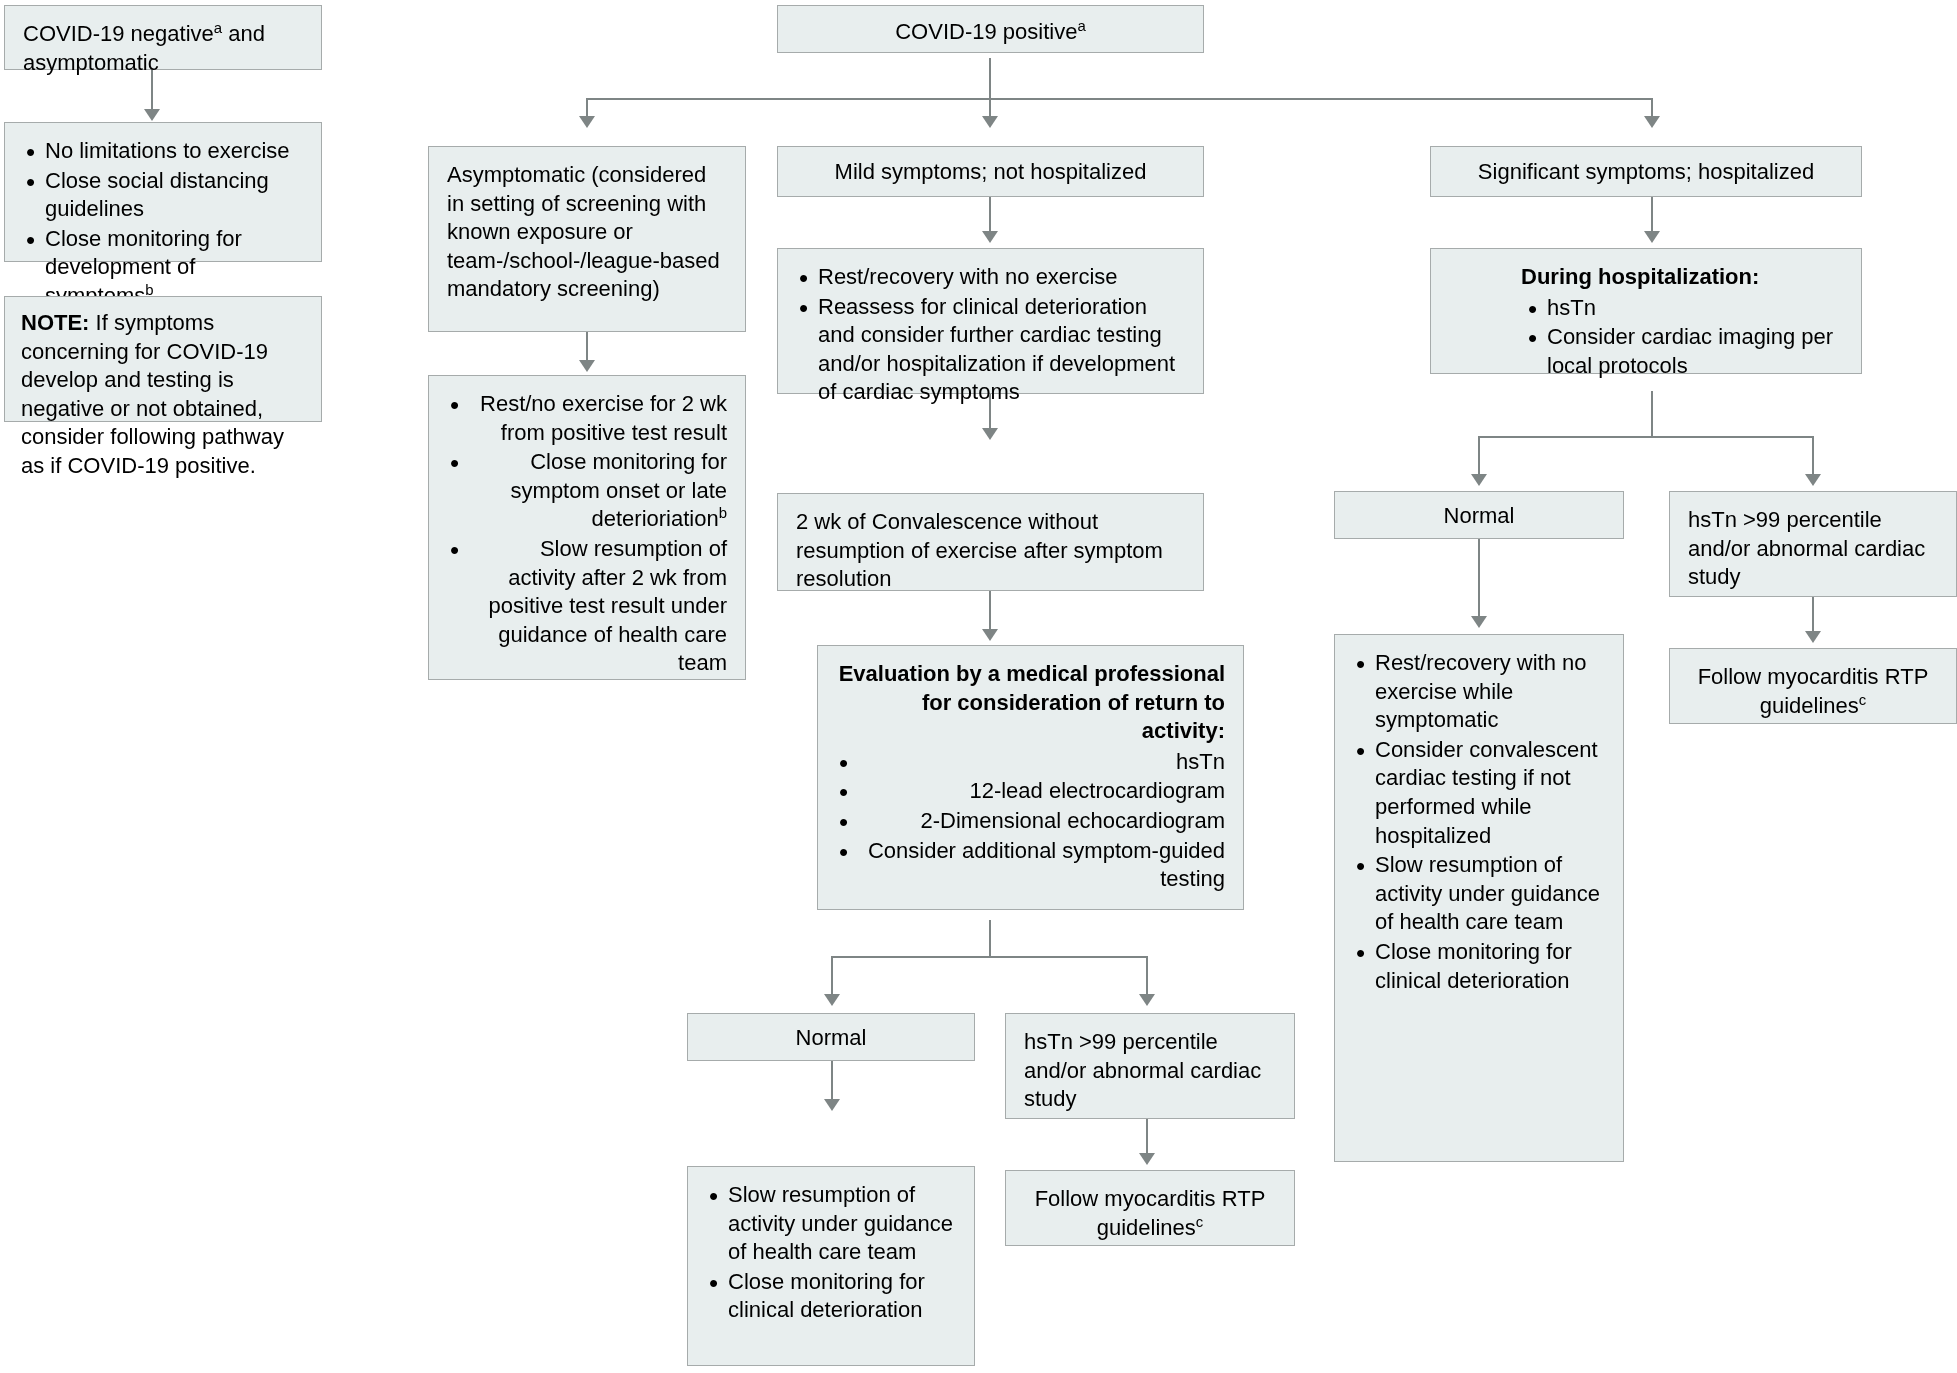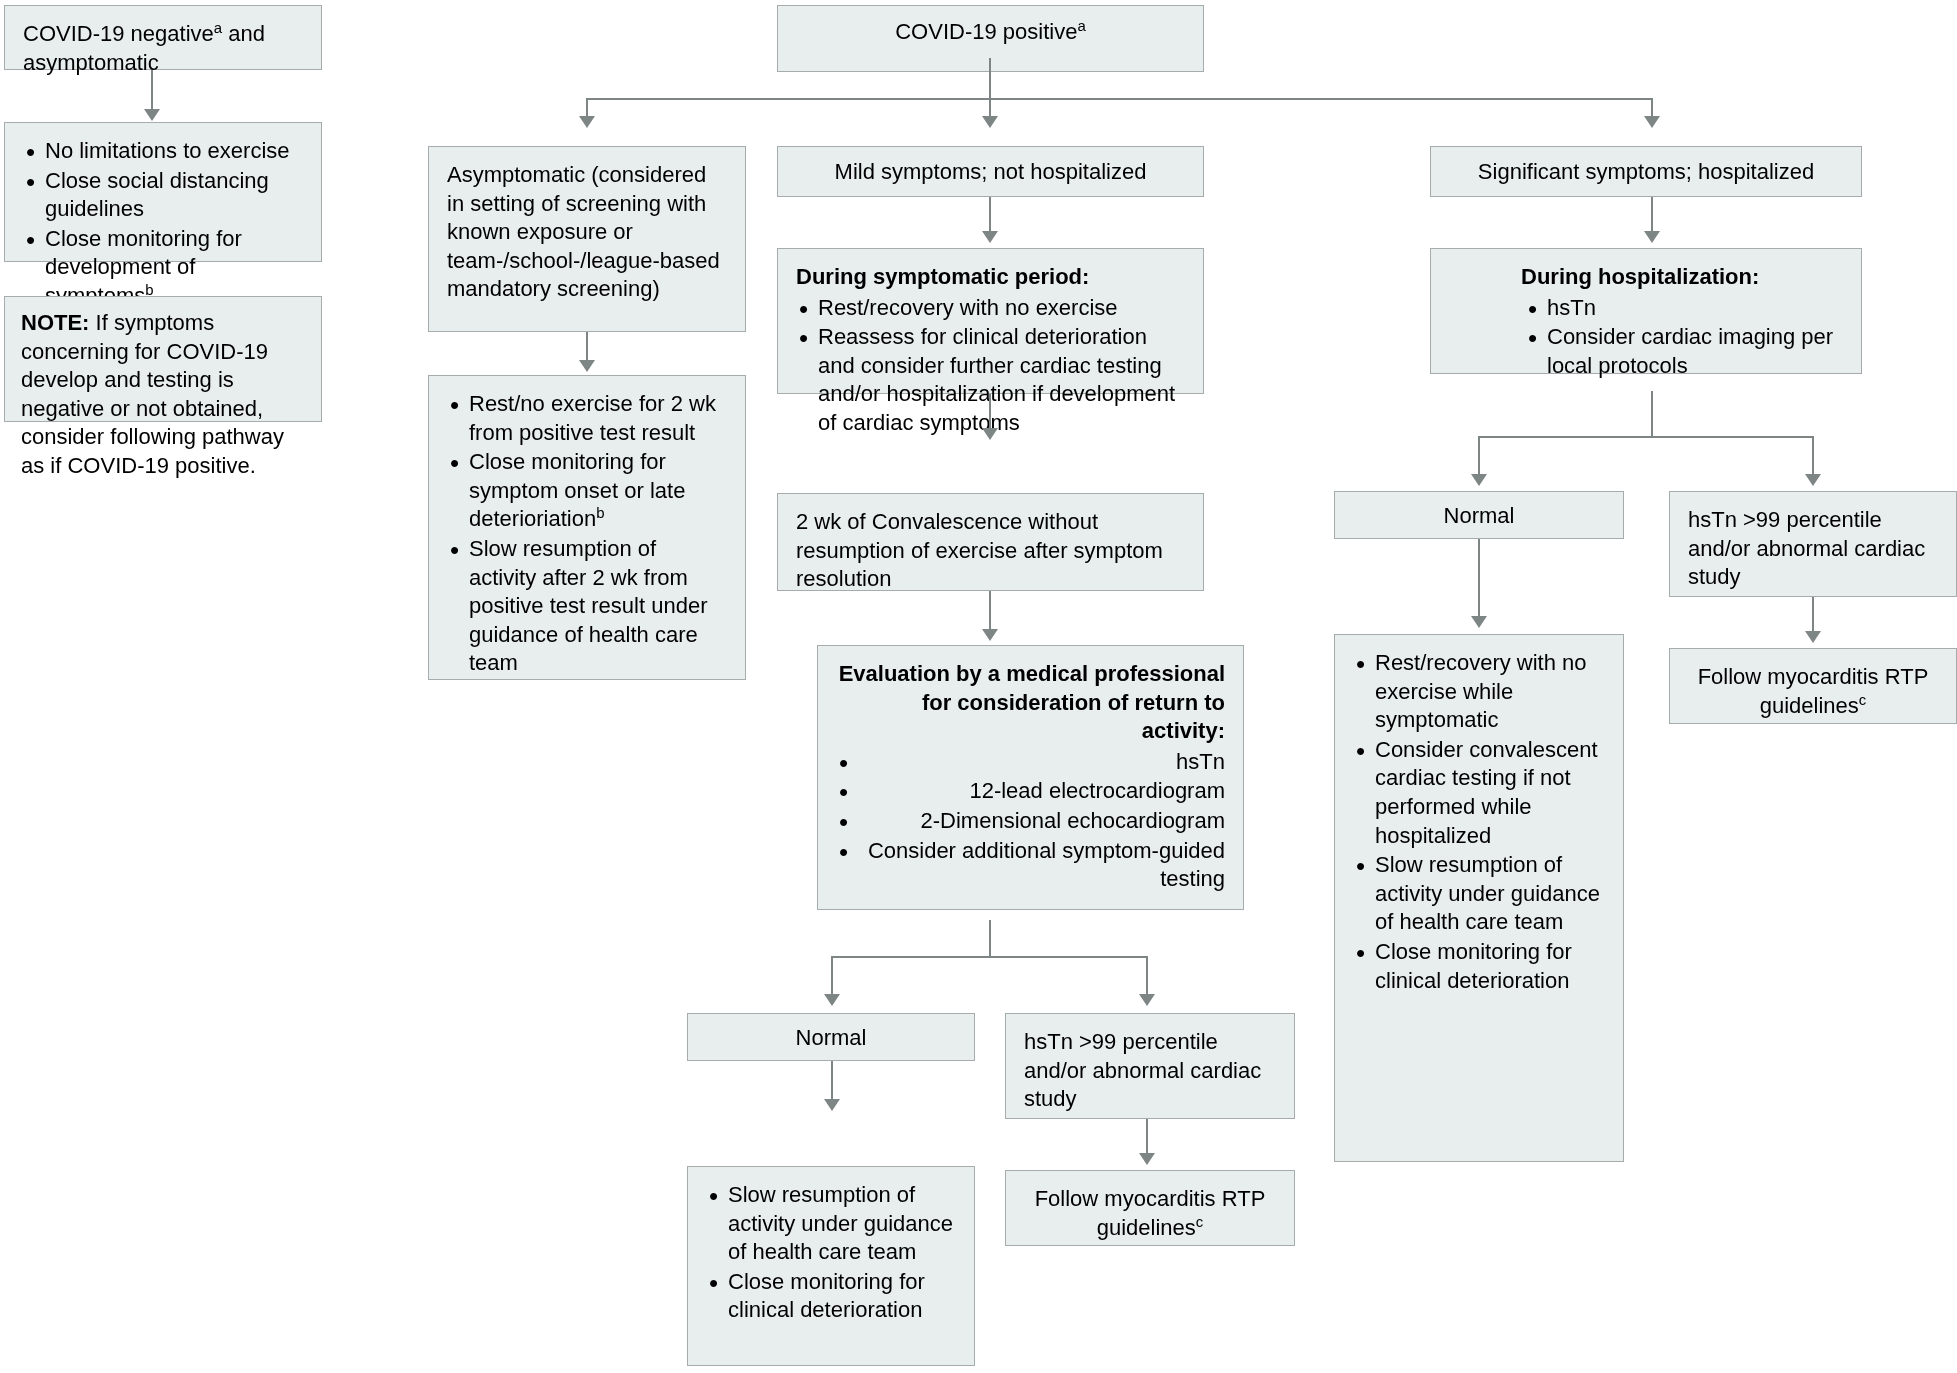--- a/index.html
+++ b/index.html
@@ -80,21 +80,21 @@
       <li>No limitations to exercise</li>
       <li>Close social distancing guidelines</li>
       <li>Close monitoring for development of symptoms<sup>b</sup></li>
     </ul>
   </div>
 
   <div class="box note" style="left:4px; top:296px; width:318px; height:126px; padding:12px 16px;">
     <b>NOTE:</b><span> If symptoms concerning for COVID-19 develop and testing is negative or not obtained, consider following pathway as if COVID-19 positive.</span>
   </div>
 
-  <div class="box center" style="left:777px; top:5px; width:427px; height:67px; padding-top:12px;">
+  <div class="box center" style="left:777px; top:5px; width:427px; height:48px; padding-top:12px;">
     <span>COVID-19 positive<sup>a</sup></span>
   </div>
 
   <div class="ln vl" style="left:989px; top:58px; width:1.6px; height:41px;"></div>
 
   <div class="ln hl" style="left:586px; top:98px; width:1066px; height:1.6px;"></div>
 
   <div class="ln vl" style="left:586px; top:98px; width:1.6px; height:24px;"></div>
   <div class="arw" style="left:579px; top:116px;"></div>
 
@@ -104,37 +104,36 @@
   <div class="ln vl" style="left:1651px; top:98px; width:1.6px; height:24px;"></div>
   <div class="arw" style="left:1644px; top:116px;"></div>
 
   <div class="box" style="left:428px; top:146px; width:318px; height:186px;">
     <span>Asymptomatic (considered in setting of screening with known exposure or team-/school-/league-based mandatory screening)</span>
   </div>
 
   <div class="ln vl" style="left:586px; top:332px; width:1.6px; height:38px;"></div>
   <div class="arw" style="left:579px; top:360px;"></div>
 
-  <div class="box" style="left:428px; top:375px; width:318px; height:305px;">
+  <div class="box" style="left:428px; top:375px; width:318px; height:305px;text-align:right;">
     <ul class="bl">
       <li>Rest/no exercise for 2 wk from positive test result</li>
       <li>Close monitoring for symptom onset or late deterioriation<sup>b</sup></li>
       <li>Slow resumption of activity after 2 wk from positive test result under guidance of health care team</li>
     </ul>
   </div>
 
   <div class="box center" style="left:777px; top:146px; width:427px; height:51px; padding-top:11px;">
     <span>Mild symptoms; not hospitalized</span>
   </div>
 
   <div class="ln vl" style="left:989px; top:197px; width:1.6px; height:44px;"></div>
   <div class="arw" style="left:982px; top:231px;"></div>
 
   <div class="box" style="left:777px; top:248px; width:427px; height:146px;">
-    <span class="hdr">During symptomatic period:</span>
     <ul class="bl">
       <li>Rest/recovery with no exercise</li>
       <li>Reassess for clinical deterioration and consider further cardiac testing and/or hospitalization if development of cardiac symptoms</li>
     </ul>
   </div>
 
   <div class="ln vl" style="left:989px; top:394px; width:1.6px; height:44px;"></div>
   <div class="arw" style="left:982px; top:428px;"></div>
 
   <div class="box" style="left:777px; top:493px; width:427px; height:98px;">

